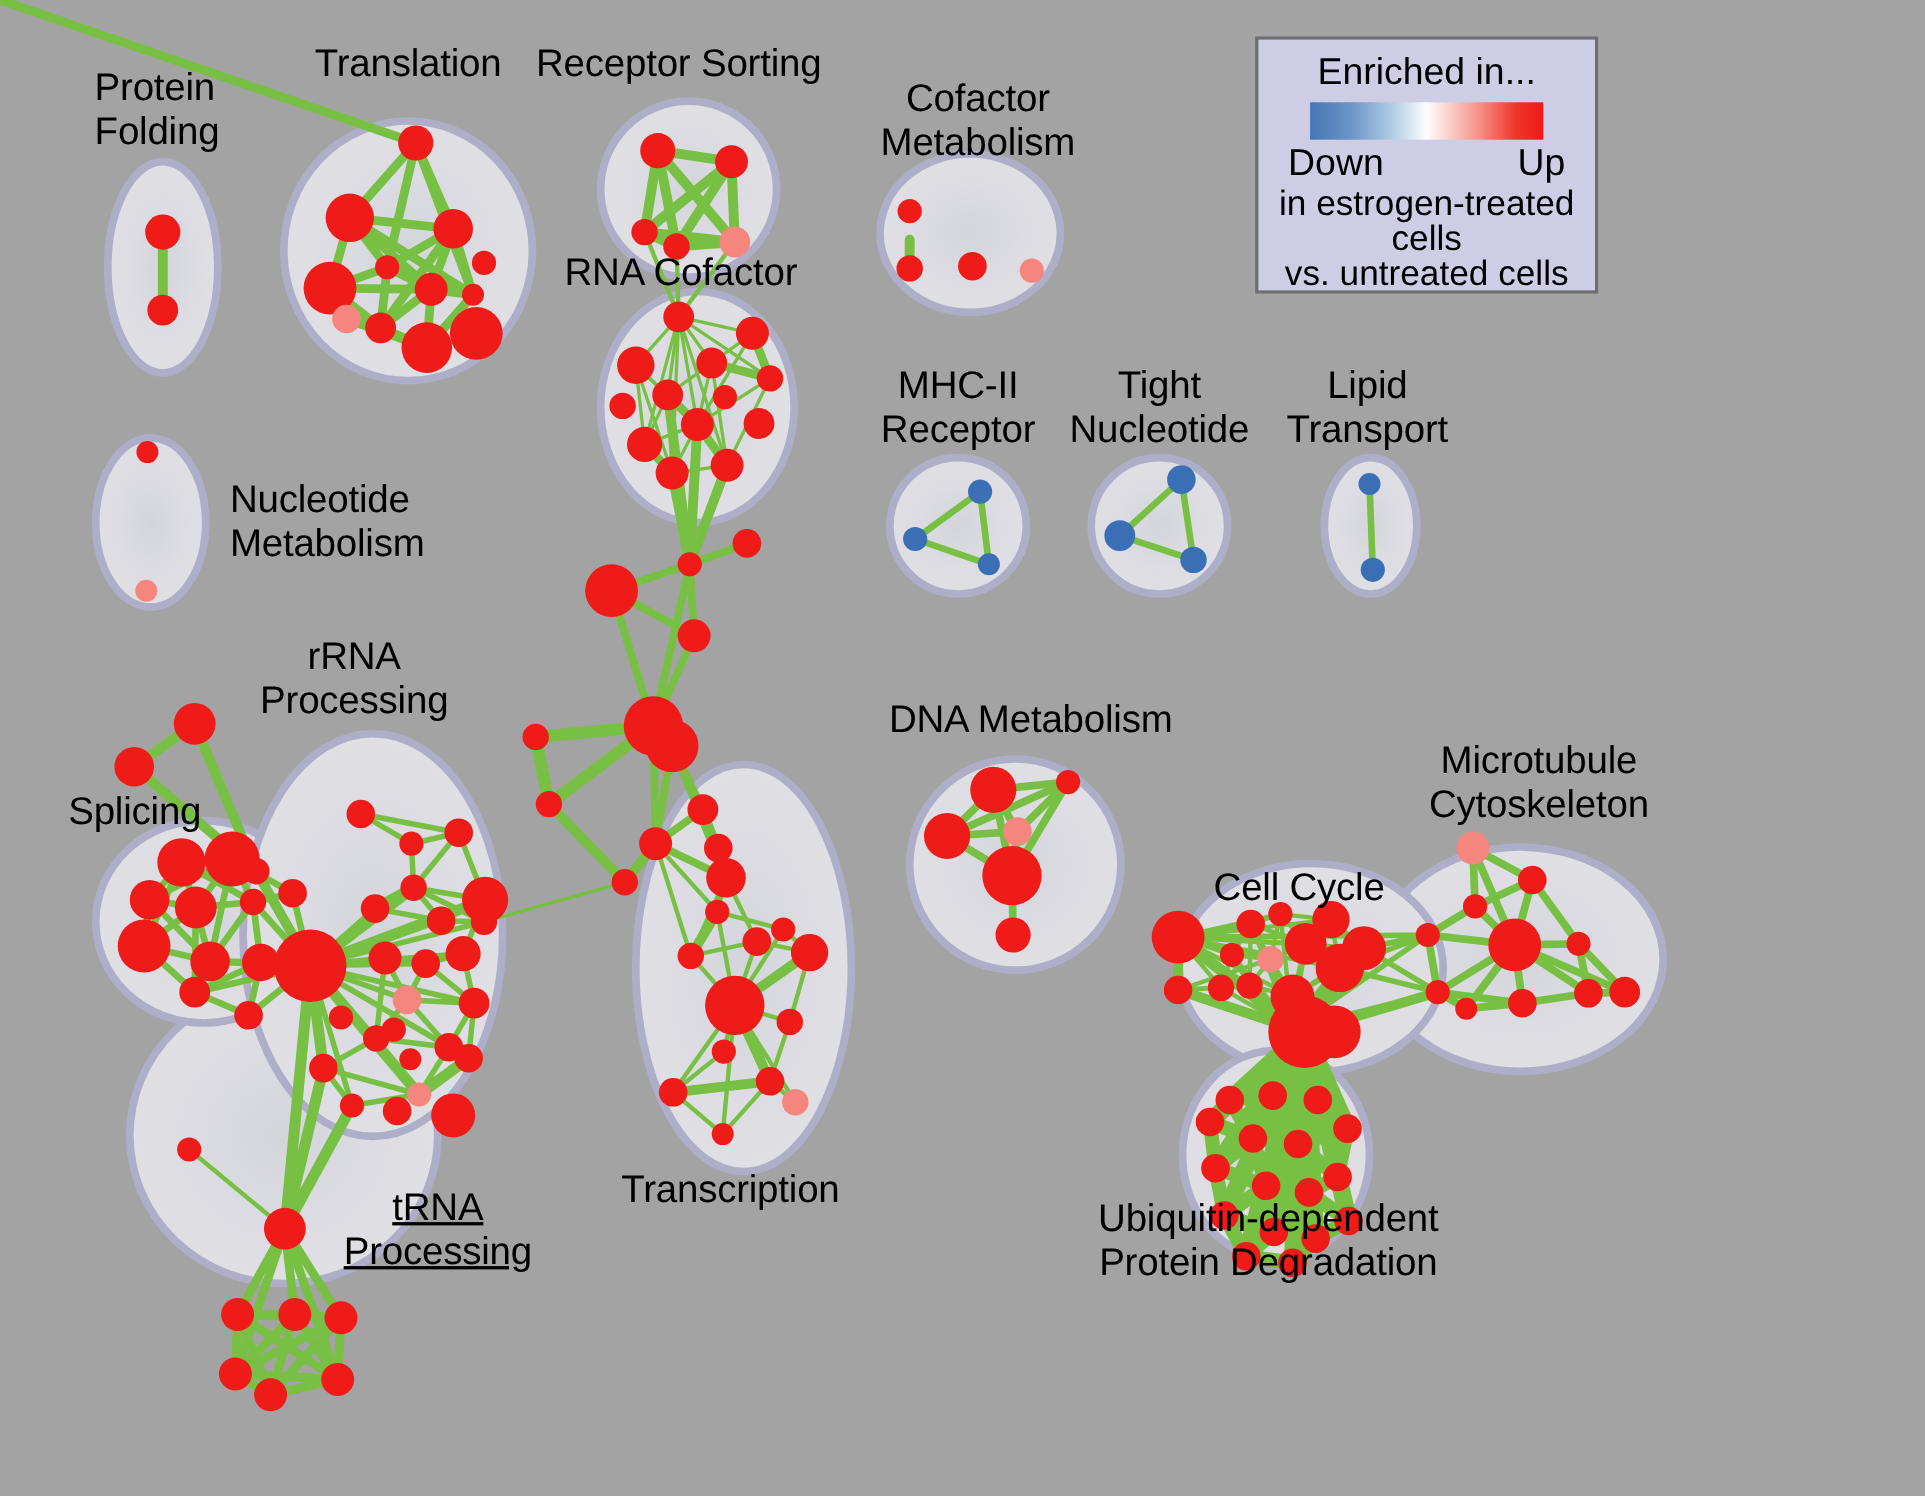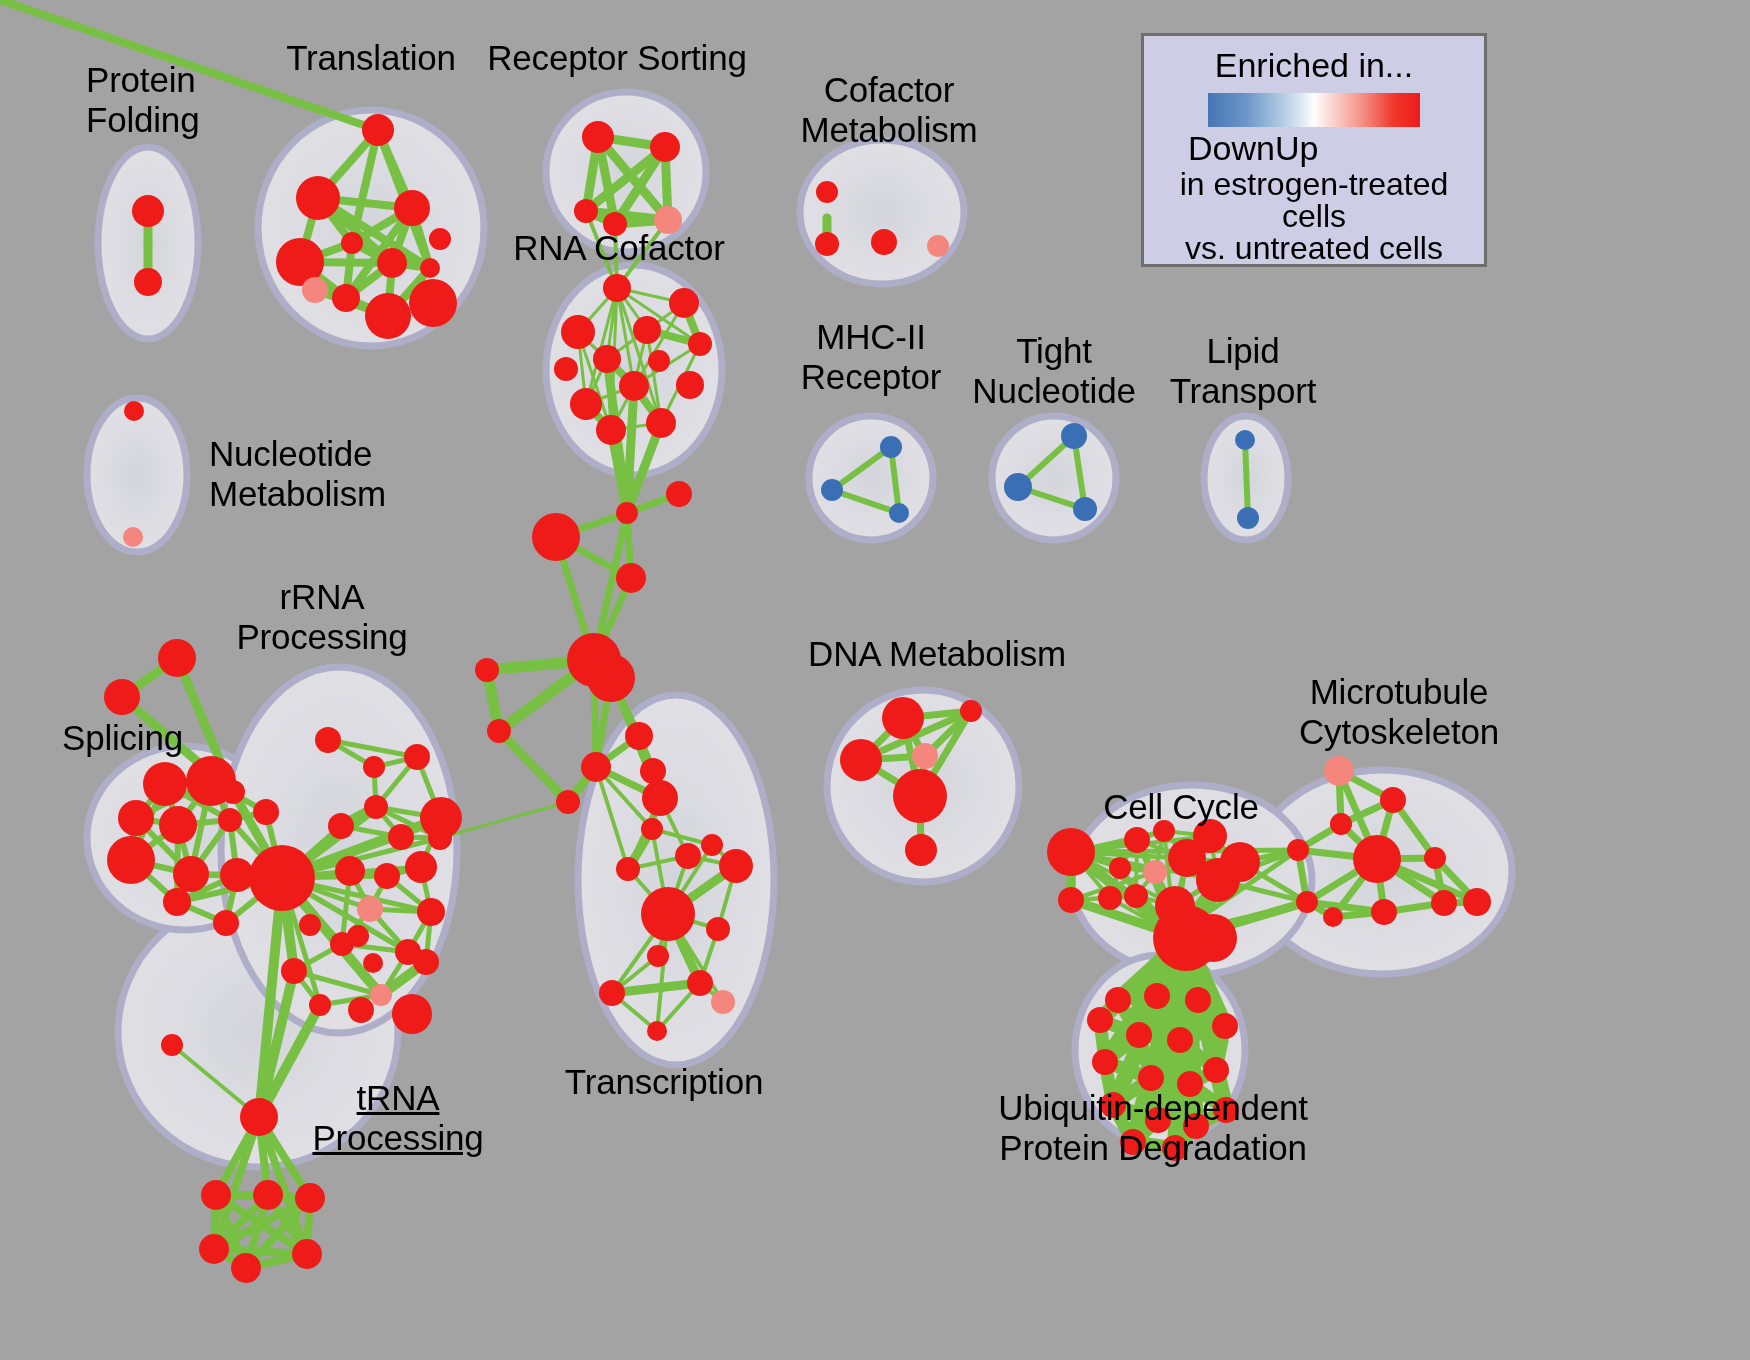--- a/index.html
+++ b/index.html
@@ -18,34 +18,34 @@
     font-size:35px;
     line-height:40px;
     white-space:pre;
     letter-spacing:-0.2px;
   }
   .ta-c{text-align:center;transform:translateX(-50%);}
   .ta-l{text-align:left;}
   #legend{
     position:absolute;
     left:1141px;top:33px;
-    width:346px;height:234px;
+    width:312px;height:234px;
     border:3px solid #6e6e6e;
     background:#cdcde6;
     box-sizing:border-box;
     display:flex;flex-direction:column;align-items:center;
     padding-top:10px;
   }
   #legend-title{font-size:34px;color:#000;margin-bottom:8px;}
   #legend-bar{
     width:212px;height:56px;
     background:linear-gradient(to right,#4575b4 0%,#6c96c9 18%,#a8c5e0 33%,#dce8f2 44%,#ffffff 50%,#fbdcd7 57%,#f5948a 72%,#f0352b 88%,#ee1b18 100%);
   }
   #legend-ends{
-    width:252px;display:flex;
+    width:252px;display:flex;justify-content:space-between;
     font-size:34px;color:#000;margin-top:2px;
   }
   .legend-sub{font-size:32px;color:#000;line-height:32px;text-align:center;}
 </style>
 </head>
 <body>
 
 <div id="stage">
 
   <svg id="netsvg" viewBox="0 0 1750 1360" xmlns="http://www.w3.org/2000/svg">
@@ -781,21 +781,21 @@
 
   <div class="cluster-label ta-l" style="left:86px;top:60px;">Protein
 Folding</div>
   <div class="cluster-label ta-c" style="left:371px;top:38px;">Translation</div>
   <div class="cluster-label ta-c" style="left:617px;top:38px;">Receptor Sorting</div>
   <div class="cluster-label ta-c" style="left:619px;top:228px;">RNA Cofactor</div>
   <div class="cluster-label ta-c" style="left:889px;top:70px;">Cofactor
 Metabolism</div>
   <div class="cluster-label ta-l" style="left:209px;top:434px;">Nucleotide
 Metabolism</div>
-  <div class="cluster-label ta-c" style="left:871px;top:317px;">MHC-II
+  <div class="cluster-label ta-c" style="left:871px;top:331px;">MHC-II
 Receptor</div>
   <div class="cluster-label ta-c" style="left:1054px;top:331px;">Tight
 Nucleotide</div>
   <div class="cluster-label ta-c" style="left:1243px;top:331px;">Lipid
 Transport</div>
   <div class="cluster-label ta-c" style="left:322px;top:577px;">rRNA
 Processing</div>
   <div class="cluster-label ta-l" style="left:62px;top:718px;">Splicing</div>
   <div class="cluster-label ta-c" style="left:398px;top:1078px;text-decoration:underline;">tRNA
 Processing</div>

